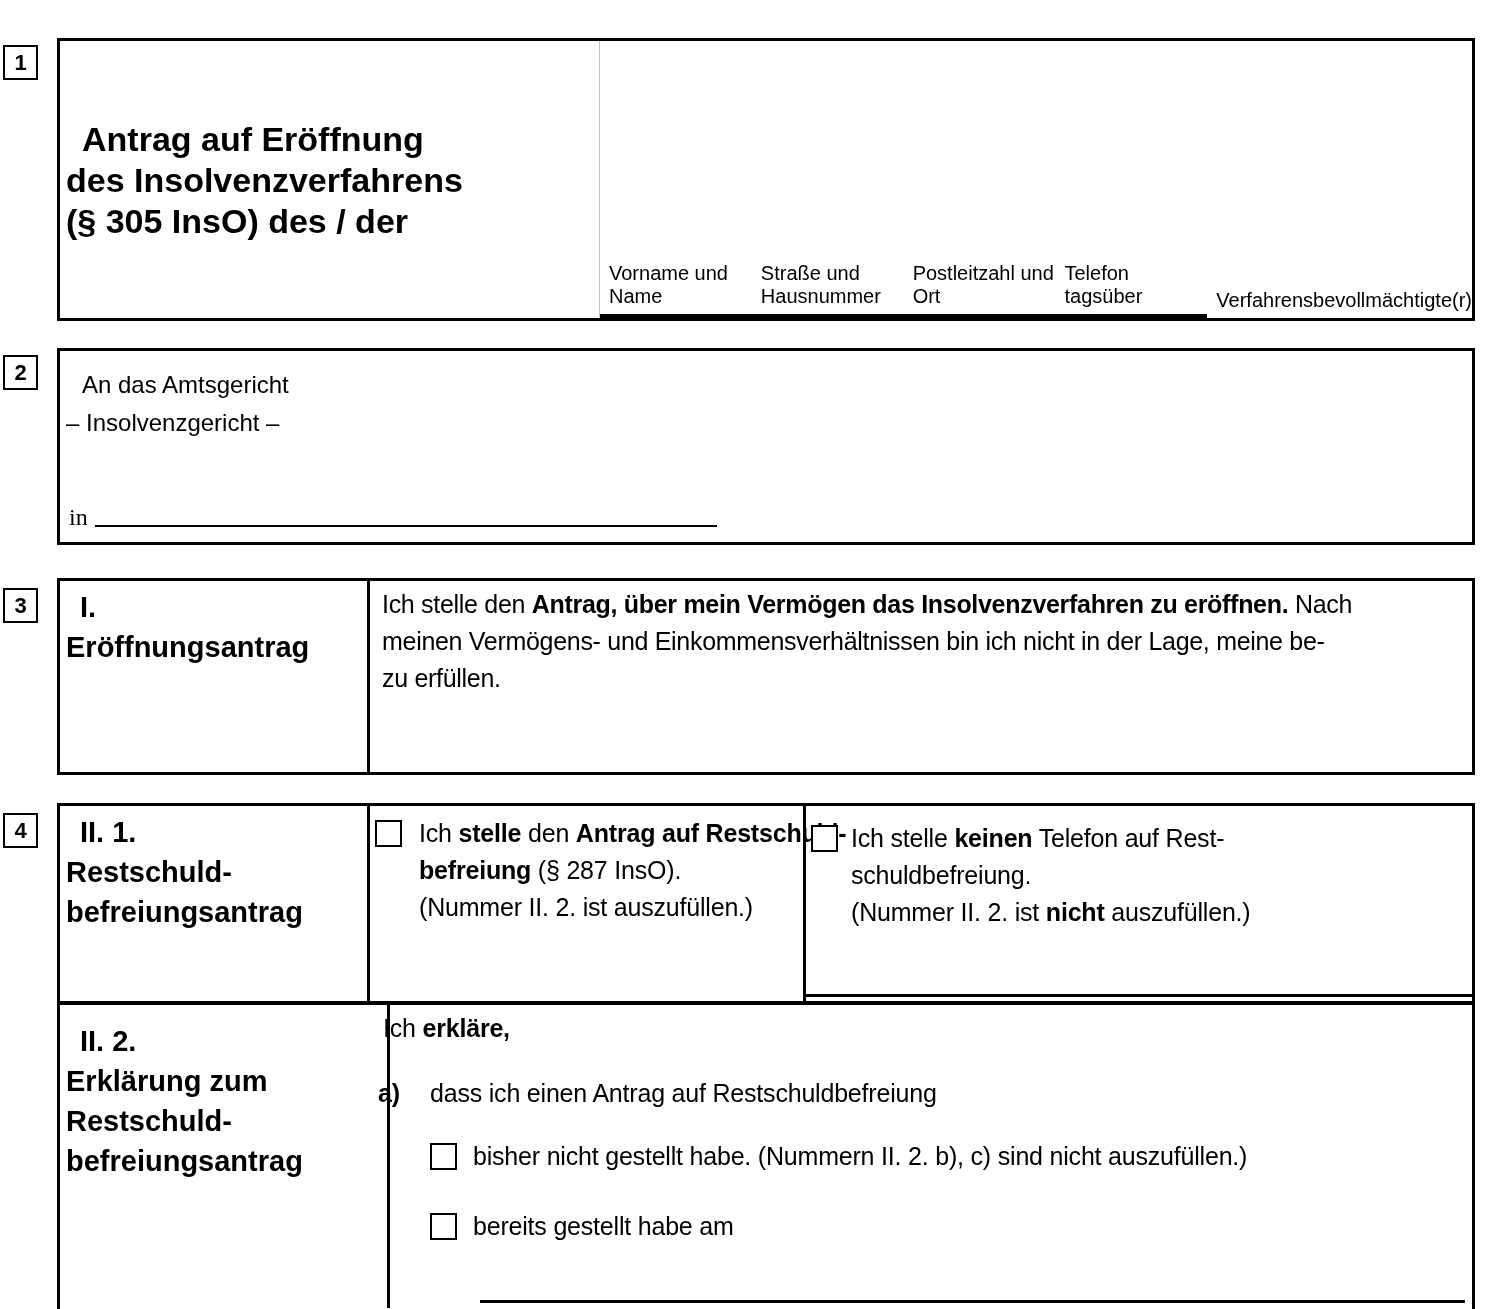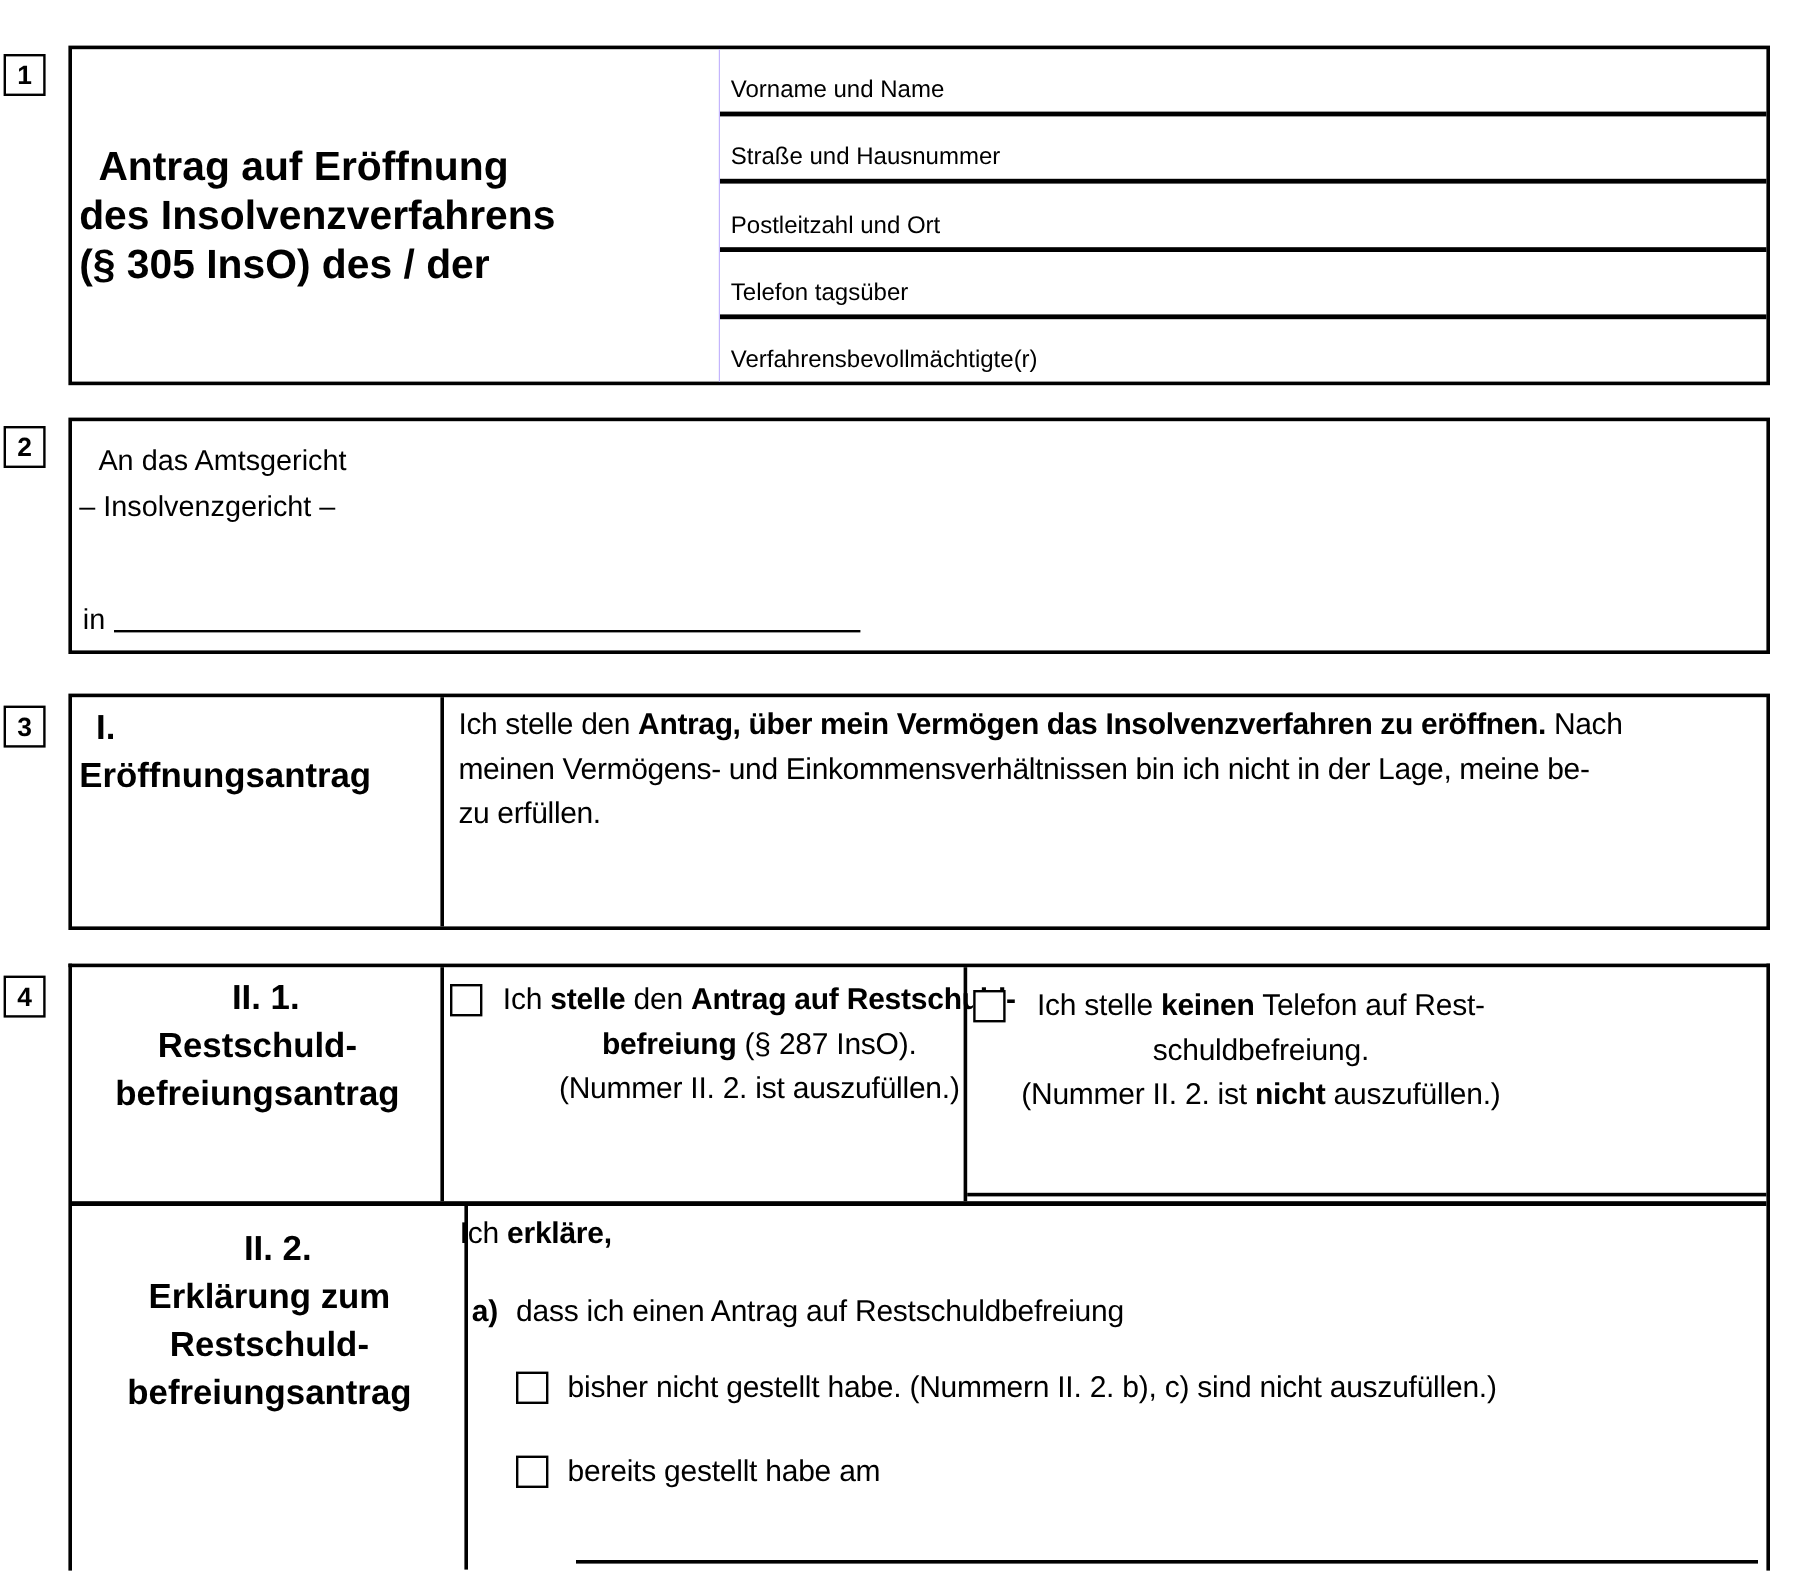--- a/index.html
+++ b/index.html
@@ -18,54 +18,54 @@
     position:absolute;left:57px;width:1418px;
     border:3px solid #000;box-sizing:border-box;background:#fff;
   }
   
   #box1{top:38px;height:283px;display:flex;}
   .box1-left{
     width:540px;flex:none;border-right:1px solid #c4b5fd;box-sizing:border-box;
     padding:78px 4px 0 6px;font-size:34px;font-weight:bold;line-height:41px;
     white-space:nowrap;
   }
-  .box1-right{flex:1;display:flex;flex-direction:column;}
+  .box1-right{flex:1;display:flex;flex-direction:row;}
   .field-row{
     flex:1;border-bottom:4px solid #000;box-sizing:border-box;
     display:flex;align-items:flex-end;padding:0 0 6px 9px;
   }
   .field-row:last-child{border-bottom:none;}
   .field-label{font-size:20px;}
   
   #box2{top:348px;height:197px;}
   .box2-text{padding:15px 0 0 6px;font-size:24px;line-height:38px;}
   .ind16{padding-left:16px;}
   .ind14{padding-left:14px;}
   .in-row{
     position:absolute;left:9px;bottom:11px;
-    display:flex;align-items:flex-end;font-size:24px;
+    display:flex;align-items:flex-end;font-size:24px;font-family:Liberation Serif, serif;
   }
   .write-line{
     display:inline-block;width:622px;height:0;
     border-bottom:2px solid #000;margin:0 0 4px 7px;
   }
   
   .head-cell{
     width:310px;flex:none;border-right:3px solid #000;box-sizing:border-box;
     padding:6px 4px 0 6px;font-size:29px;font-weight:bold;line-height:40px;
     white-space:nowrap;
   }
   
   #box3{top:578px;height:197px;display:flex;}
   .box3-body{
     flex:1;padding:5px 12px 0 12px;font-size:25px;line-height:37px;
     letter-spacing:-0.3px;white-space:nowrap;overflow:hidden;
   }
   
-  #box4{top:803px;height:506px;border-bottom:none;text-align:center;}
+  #box4{top:803px;height:506px;border-bottom:none;}
   .row-ii1{display:flex;height:199px;border-bottom:4px solid #000;box-sizing:border-box;}
   .mid-cell{
     width:436px;flex:none;border-right:3px solid #000;box-sizing:border-box;
     padding:12px 0 0 5px;
   }
   .right-cell{
     flex:1;border-bottom:3px solid #000;margin-bottom:4px;
     padding:17px 0 0 5px;box-sizing:border-box;
   }
   .check-item{display:flex;align-items:flex-start;}

